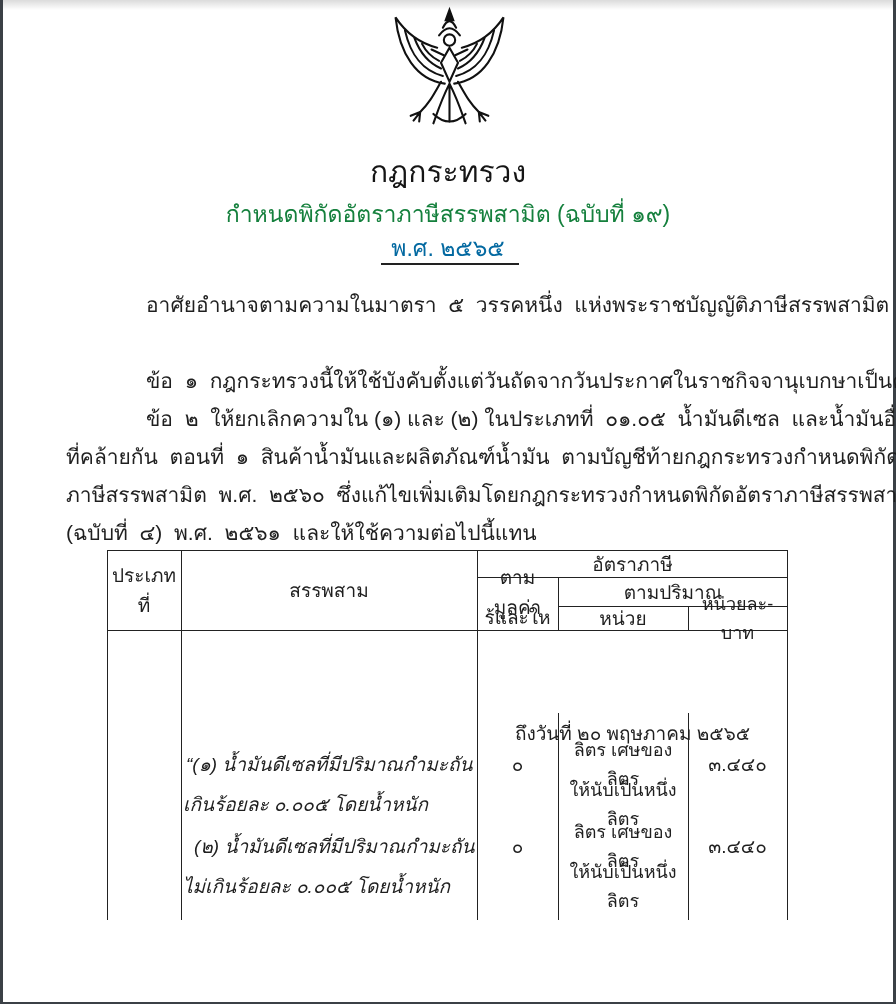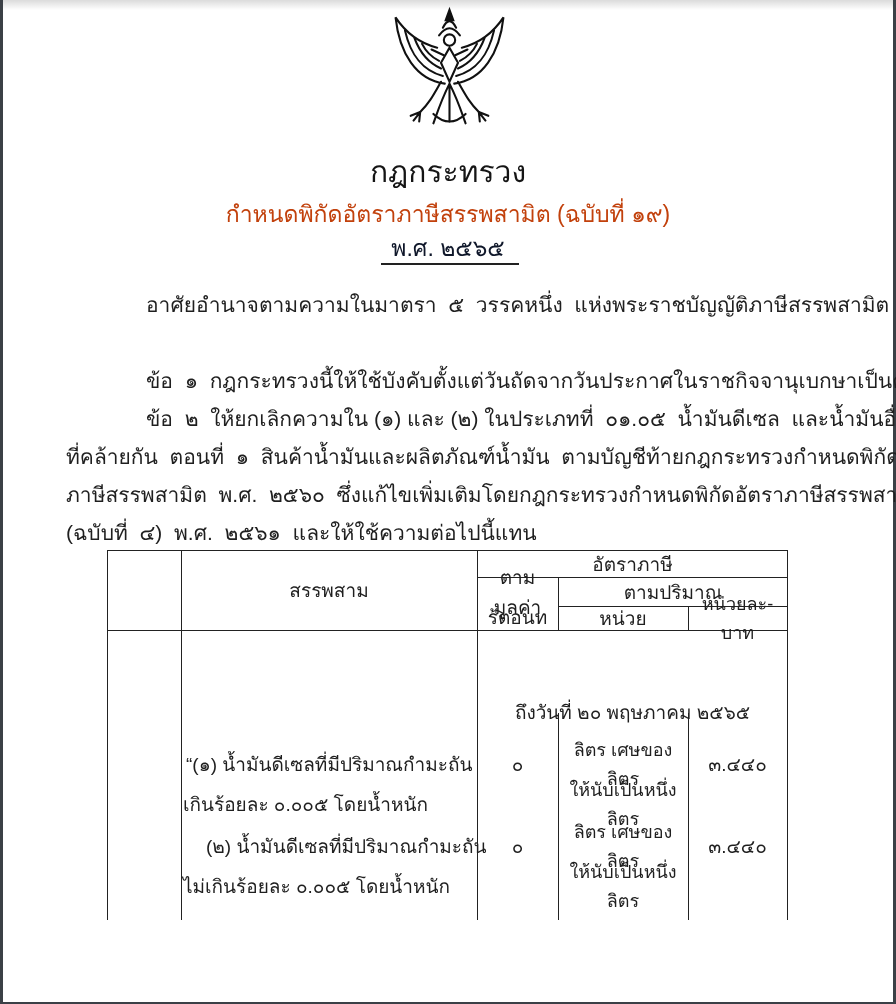--- a/index.html
+++ b/index.html
@@ -13,34 +13,34 @@
   .edge-right{left:893px;top:0;width:3px;height:1004px;}
   .edge-bottom{left:0;top:1002px;width:896px;height:2px;}
   .top-shadow{position:absolute;left:3px;top:0;width:890px;height:10px;
     background:linear-gradient(to bottom,rgba(0,0,0,0.14),rgba(0,0,0,0));}
   
   .emblem{position:absolute;left:377px;top:6px;width:145px;height:142px;}
   
   .doc-title{position:absolute;left:0;top:152px;width:896px;text-align:center;
     font-size:30px;line-height:40px;color:#151515;}
   .doc-subtitle{position:absolute;left:0;top:198px;width:896px;text-align:center;
-    font-size:23px;line-height:32px;color:#c2410c;}
+    font-size:23px;line-height:32px;color:#15803d;}
   .doc-era{position:absolute;left:0;top:232px;width:896px;text-align:center;
-    font-size:23px;line-height:32px;color:#0f172a;}
+    font-size:23px;line-height:32px;color:#0369a1;}
   .title-rule{position:absolute;left:381px;top:263px;width:138px;height:2px;background:#222;}
   
   .bline{position:absolute;left:66px;width:768px;height:38px;line-height:38px;
     font-size:21px;white-space:pre;color:#1f1f1f;}
   .indent{padding-left:80px;}
   
   .tl{position:absolute;background:#222;}
   
   .tc{position:absolute;display:flex;align-items:center;justify-content:center;
     text-align:center;font-size:19px;color:#1f1f1f;}
-  .tc-left{justify-content:flex-start;text-align:center;}
+  .tc-left{justify-content:flex-start;text-align:center;font-style:italic;}
   .small{font-size:18px;}
 </style>
 </head>
 <body>
 
 <div class="page">
 
   <div class="edge edge-left"></div>
   <div class="edge edge-right"></div>
   <div class="edge edge-bottom"></div>
@@ -99,37 +99,38 @@
   <div class="tl" style="left:107px;top:630px;width:681px;height:1px"></div>
   <div class="tl" style="left:107px;top:550px;width:1px;height:370px"></div>
   <div class="tl" style="left:181px;top:550px;width:1px;height:370px"></div>
   <div class="tl" style="left:477px;top:550px;width:1px;height:370px"></div>
   <div class="tl" style="left:558px;top:577px;width:1px;height:53px"></div>
   <div class="tl" style="left:558px;top:713px;width:1px;height:207px"></div>
   <div class="tl" style="left:688px;top:606px;width:1px;height:24px"></div>
   <div class="tl" style="left:688px;top:713px;width:1px;height:207px"></div>
   <div class="tl" style="left:787px;top:550px;width:1px;height:370px"></div>
 
+  <div class="tc" style="left:107px;top:550px;width:74px;height:80px">ประเภทที่</div>
   <div class="tc" style="left:181px;top:550px;width:296px;height:80px">สรรพสาม</div>
   <div class="tc" style="left:477px;top:550px;width:311px;height:27px">อัตราภาษี</div>
   <div class="tc" style="left:477px;top:579px;width:81px;height:26px">ตามมูลค่า</div>
-  <div class="tc" style="left:477px;top:604px;width:81px;height:26px">ร้ตอนท</div>
+  <div class="tc" style="left:477px;top:604px;width:81px;height:26px">ร้และให</div>
   <div class="tc" style="left:558px;top:577px;width:230px;height:29px">ตามปริมาณ</div>
   <div class="tc" style="left:558px;top:606px;width:130px;height:24px">หน่วย</div>
   <div class="tc small" style="left:688px;top:606px;width:99px;height:24px">หน่วยละ-บาท</div>
 
-  <div class="tc" style="left:477px;top:695px;width:311px;height:34px">ถึงวันที่ ๒๐ พฤษภาคม ๒๕๖๕</div>
+  <div class="tc" style="left:477px;top:716px;width:311px;height:34px">ถึงวันที่ ๒๐ พฤษภาคม ๒๕๖๕</div>
 
   <div class="tc tc-left" style="left:186px;top:744px;width:288px;height:40px">“(๑) น้ำมันดีเซลที่มีปริมาณกำมะถัน</div>
   <div class="tc tc-left" style="left:183px;top:784px;width:288px;height:40px">เกินร้อยละ ๐.๐๐๕ โดยน้ำหนัก</div>
   <div class="tc" style="left:477px;top:744px;width:81px;height:40px">๐</div>
   <div class="tc small" style="left:558px;top:744px;width:130px;height:40px">ลิตร เศษของลิตร</div>
   <div class="tc small" style="left:558px;top:784px;width:130px;height:40px">ให้นับเป็นหนึ่งลิตร</div>
   <div class="tc" style="left:688px;top:744px;width:99px;height:40px">๓.๔๔๐</div>
 
-  <div class="tc tc-left" style="left:206px;top:826px;width:288px;height:40px">(๒) น้ำมันดีเซลที่มีปริมาณกำมะถัน</div>
+  <div class="tc tc-left" style="left:194px;top:826px;width:288px;height:40px">(๒) น้ำมันดีเซลที่มีปริมาณกำมะถัน</div>
   <div class="tc tc-left" style="left:183px;top:866px;width:288px;height:40px">ไม่เกินร้อยละ ๐.๐๐๕ โดยน้ำหนัก</div>
   <div class="tc" style="left:477px;top:826px;width:81px;height:40px">๐</div>
   <div class="tc small" style="left:558px;top:826px;width:130px;height:40px">ลิตร เศษของลิตร</div>
   <div class="tc small" style="left:558px;top:866px;width:130px;height:40px">ให้นับเป็นหนึ่งลิตร</div>
   <div class="tc" style="left:688px;top:826px;width:99px;height:40px">๓.๔๔๐</div>
 
 </div>
 
 </body></html>

